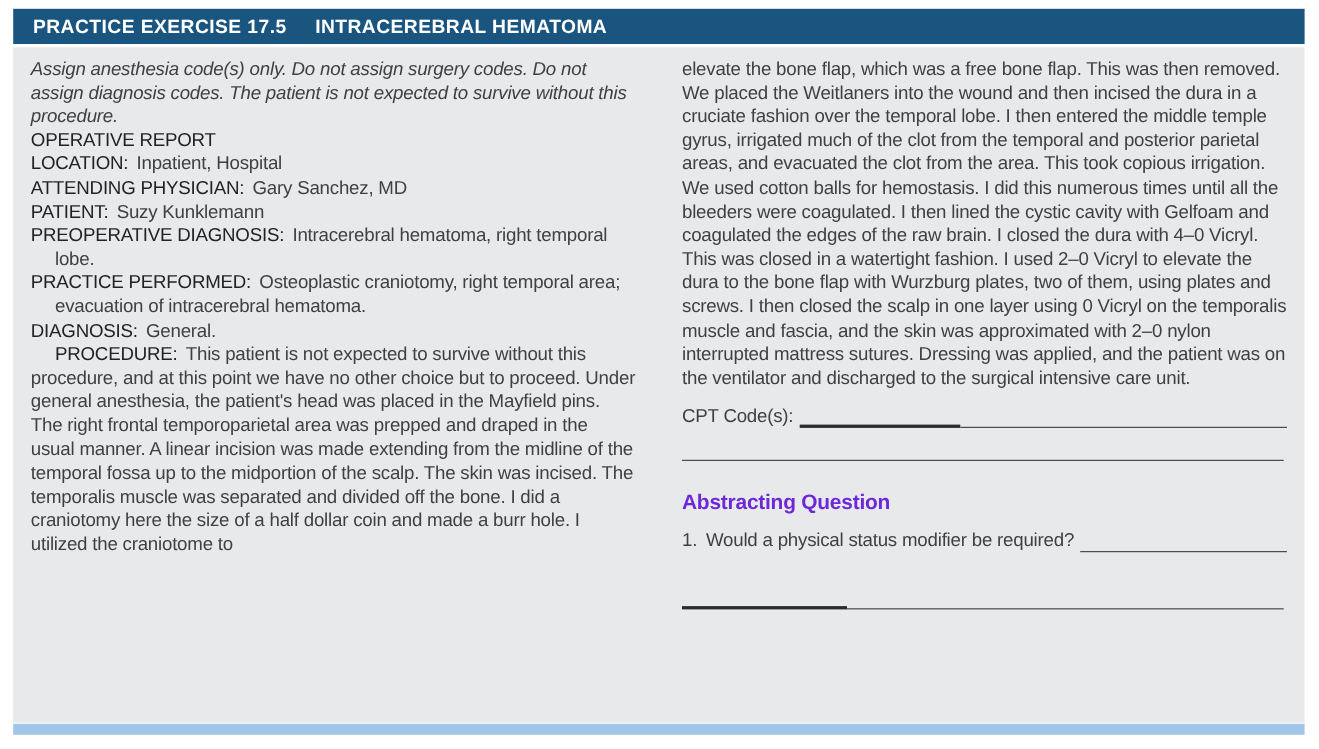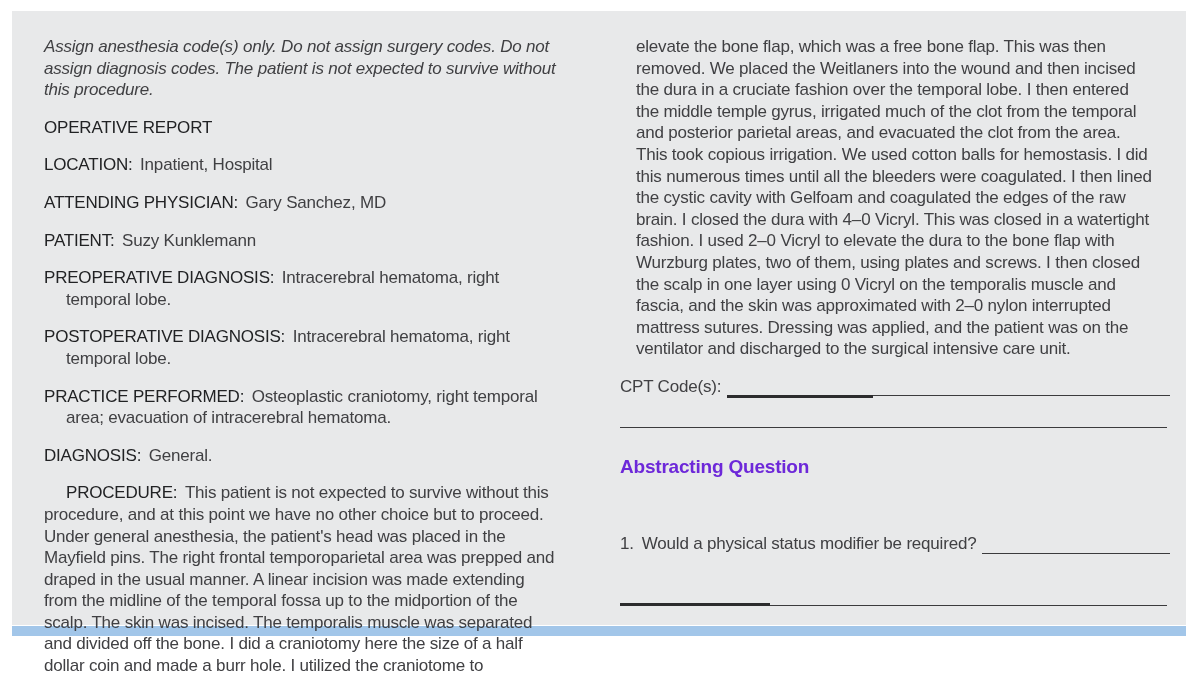--- a/index.html
+++ b/index.html
@@ -11,60 +11,63 @@
   .header-bar{
     height:32px;background:#1a5580;color:#ffffff;display:flex;align-items:center;
     padding:0 18px;font-weight:bold;font-size:17.5px;letter-spacing:0.4px;
   }
   .header-bar .ex-label{margin-right:26px;}
   .content{
     background:#e8e9ea;margin-top:3px;height:614px;box-sizing:border-box;
     padding:9px 0 0 16px;display:flex;gap:42px;
   }
   .col{width:550px;font-size:17px;line-height:21.6px;color:#404043;letter-spacing:-0.2px;}
-  .col p{margin:16px;}
+  .col p{margin:0;}
   .instructions{font-style:italic;}
   .bold-label{font-weight:normal;color:#212224;}
   .report-title{font-weight:normal;color:#212224;}
   .field{padding-left:22px;text-indent:-22px;}
   .field .bold-label{margin-right:3px;}
   .proc-para{text-indent:22px;}
   .proc-para .bold-label{margin-right:3px;}
   
-  .cpt-row{display:flex;align-items:flex-start;margin-top:13px;}
+  .cpt-row{display:flex;align-items:flex-end;margin-top:13px;}
   .cpt-row .cpt-label{white-space:nowrap;margin-right:6px;}
   .blank-thick{width:146px;border-bottom:3px solid #2c2c2e;height:19px;}
   .blank-thin{flex:1;border-bottom:1.5px solid #3b3b3d;height:19px;margin-right:0;}
   .full-line{border-bottom:1.5px solid #3b3b3d;height:0;margin-top:29px;width:547px;}
   .abs-heading{color:#6d28d9;font-weight:bold;font-size:19px;margin:28px 0 0 0;letter-spacing:-0.2px;}
   .question-row{display:flex;align-items:flex-end;margin-top:11px;}
   .question-row .q-num{margin-right:8px;}
-  .question-row .q-text{white-space:nowrap;margin-right:6px;margin-top:44px;}
+  .question-row .q-text{white-space:nowrap;margin-right:6px;}
   .q-cont{display:flex;align-items:flex-end;margin-top:30px;width:547px;}
   .q-cont .blank-thick{width:150px;}
   .bottom-bar{height:10px;background:#a2c6e9;margin-top:1px;}
 </style>
 </head>
 <body>
 
 <div class="page">
   <div class="panel">
 
+    <div class="header-bar">
+      <span class="ex-label">PRACTICE EXERCISE 17.5</span>
+      <span class="ex-title">INTRACEREBRAL HEMATOMA</span>
+    </div>
 
     <div class="content">
 
       <div class="col">
         <p class="instructions">Assign anesthesia code(s) only. Do not assign surgery codes. Do not assign diagnosis codes. The patient is not expected to survive without this procedure.</p>
         <p class="report-title">OPERATIVE REPORT</p>
 
         <p class="field"><span class="bold-label">LOCATION: </span><span>Inpatient, Hospital</span></p>
         <p class="field"><span class="bold-label">ATTENDING PHYSICIAN: </span><span>Gary Sanchez, MD</span></p>
         <p class="field"><span class="bold-label">PATIENT: </span><span>Suzy Kunklemann</span></p>
         <p class="field"><span class="bold-label">PREOPERATIVE DIAGNOSIS: </span><span>Intracerebral hematoma, right temporal lobe.</span></p>
-        <p class="field"><span class="bold-label">POSTOPERATIVE DIAGNOSIS: </span><span>Intracerebral hematoma, right temporal lobe.</span></p>
         <p class="field"><span class="bold-label">PRACTICE PERFORMED: </span><span>Osteoplastic craniotomy, right temporal area; evacuation of intracerebral hematoma.</span></p>
         <p class="field"><span class="bold-label">DIAGNOSIS: </span><span>General.</span></p>
 
         <p class="proc-para"><span class="bold-label">PROCEDURE: </span><span>This patient is not expected to survive without this procedure, and at this point we have no other choice but to proceed. Under general anesthesia, the patient's head was placed in the Mayfield pins. The right frontal temporoparietal area was prepped and draped in the usual manner. A linear incision was made extending from the midline of the temporal fossa up to the midportion of the scalp. The skin was incised. The temporalis muscle was separated and divided off the bone. I did a craniotomy here the size of a half dollar coin and made a burr hole. I utilized the craniotome to</span></p>
       </div>
 
       <div class="col">
         <p>elevate the bone flap, which was a free bone flap. This was then removed. We placed the Weitlaners into the wound and then incised the dura in a cruciate fashion over the temporal lobe. I then entered the middle temple gyrus, irrigated much of the clot from the temporal and posterior parietal areas, and evacuated the clot from the area. This took copious irrigation. We used cotton balls for hemostasis. I did this numerous times until all the bleeders were coagulated. I then lined the cystic cavity with Gelfoam and coagulated the edges of the raw brain. I closed the dura with 4–0 Vicryl. This was closed in a watertight fashion. I used 2–0 Vicryl to elevate the dura to the bone flap with Wurzburg plates, two of them, using plates and screws. I then closed the scalp in one layer using 0 Vicryl on the temporalis muscle and fascia, and the skin was approximated with 2–0 nylon interrupted mattress sutures. Dressing was applied, and the patient was on the ventilator and discharged to the surgical intensive care unit.</p>
 
         <div class="cpt-row">

